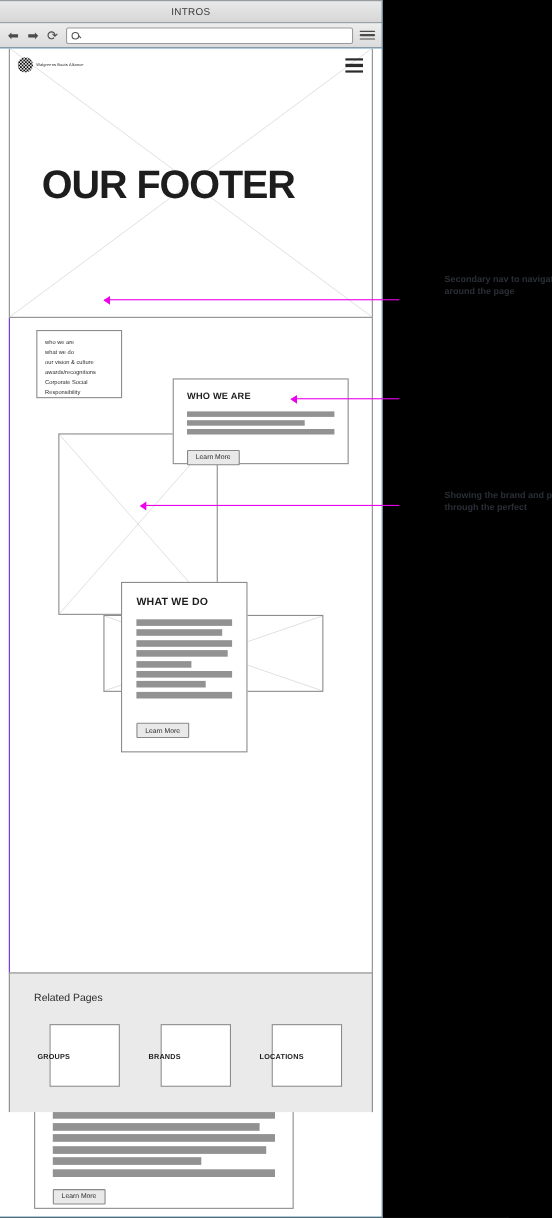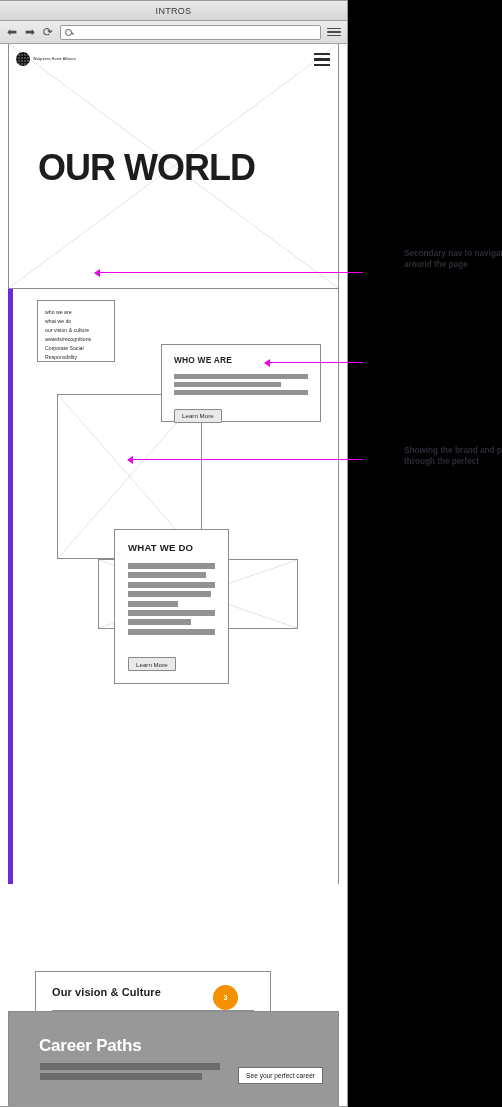--- a/index.html
+++ b/index.html
@@ -67,21 +67,21 @@
   .logo-text { font-size: 3.6px; color: #1b1b1b; letter-spacing: .1px; white-space: nowrap; }
   .hero-menu { position: absolute; right: 9px; top: 9px; width: 16px; height: 13px;
                display: flex; flex-direction: column; justify-content: space-between; cursor: pointer; }
   .hero-menu i { display: block; height: 2.2px; background: #2b2b2b; }
   .hero-copy { position: absolute; left: 30px; top: 106px; width: 280px; }
   .hero-title { font-size: 36px; font-weight: bold; color: #1d1d1d; letter-spacing: -1px; line-height: 1; }
   .hero-sub { margin-top: 8px; font-size: 7.2px; color: #2a2a2a; line-height: 1.45; width: 200px; }
 
   
   .content { position: absolute; left: 8px; top: 245px; right: 8px; height: 595px;
-             border-left: 5px solid #6d28d9; border-right: 1px solid #8c8c8c; }
+             border-left: 1px solid #6d28d9; border-right: 1px solid #8c8c8c; }
 
   .secnav { position: absolute; left: 24px; top: 11px; width: 78px; height: 62px;
             border: 1px solid #8c8c8c; background: #fff; padding: 7px 0 0 7px; }
   .secnav div { font-size: 5.2px; color: #2c2c2c; line-height: 1.72; }
 
   .imgbox { position: absolute; border: 1px solid #8c8c8c; background: #fff; }
   .imgbox svg { position: absolute; inset: 0; width: 100%; height: 100%; }
   #img-1 { left: 44px; top: 105px; width: 145px; height: 165px; }
   #img-2 { left: 85px; top: 270px; width: 200px; height: 70px; }
 
@@ -191,21 +191,21 @@
         <div class="hero-logo">
           <span class="logo-mark"></span>
           <span class="logo-text">Walgreens Boots Alliance</span>
         </div>
         <div class="hero-menu">
           <i></i>
             <i></i>
             <i></i>
         </div>
         <div class="hero-copy">
-          <h1 class="hero-title">OUR WORLD</h1>
+          <h1 class="hero-title">OUR FOOTER</h1>
         </div>
       </section>
 
       <section class="content">
 
         <nav class="secnav">
           <div>who we are</div>
           <div>what we do</div>
           <div>our vision &amp; culture</div>
           <div>awards/recognitions</div>
@@ -262,30 +262,35 @@
             <div class="bar" style="width:93%"></div>
             <div class="bar" style="width:100%"></div>
             <div class="bar" style="width:96%"></div>
             <div class="bar" style="width:67%"></div>
             <div class="bar" style="width:100%"></div>
           </div>
           <span class="learn">Learn More</span>
         </article>
       </section>
 
-
-      <footer class="footer">
-        <h2>Career Paths</h2>
-        <div class="fbars">
-          <div class="fbar" style="width:180px"></div>
-          <div class="fbar" style="width:162px"></div>
-        </div>
-        <span class="career-btn">See your perfect career</span>
-        <div class="flabel">FOOTER</div>
-      </footer>
+      <section class="related">
+        <h3>Related Pages</h3>
+        <div class="tiles">
+          <div class="tile">
+            <span>GROUPS</span>
+          </div>
+          <div class="tile">
+            <span>BRANDS</span>
+          </div>
+          <div class="tile">
+            <span>LOCATIONS</span>
+          </div>
+        </div>
+      </section>
+
 
     </div>
   </div>
 
   <div class="annot" style="left:372px; top:248px;">Secondary nav to navigate around the page</div>
   <div class="arrow" style="left:95px; top:272px; width:268px;"></div>
 
   <div class="arrow" style="left:265px; top:362px; width:98px;"></div>
 
   <div class="annot" style="left:372px; top:445px;">Showing the brand and people through the perfect</div>

